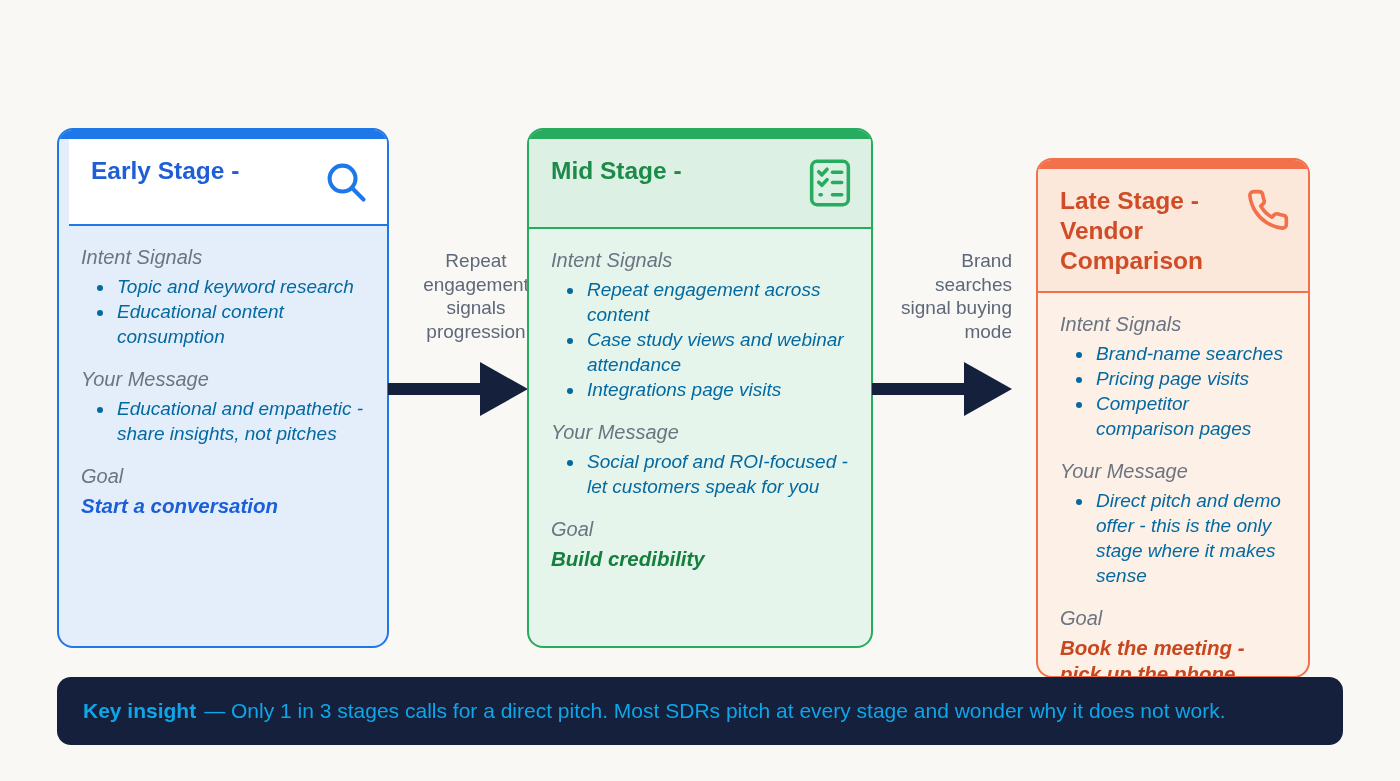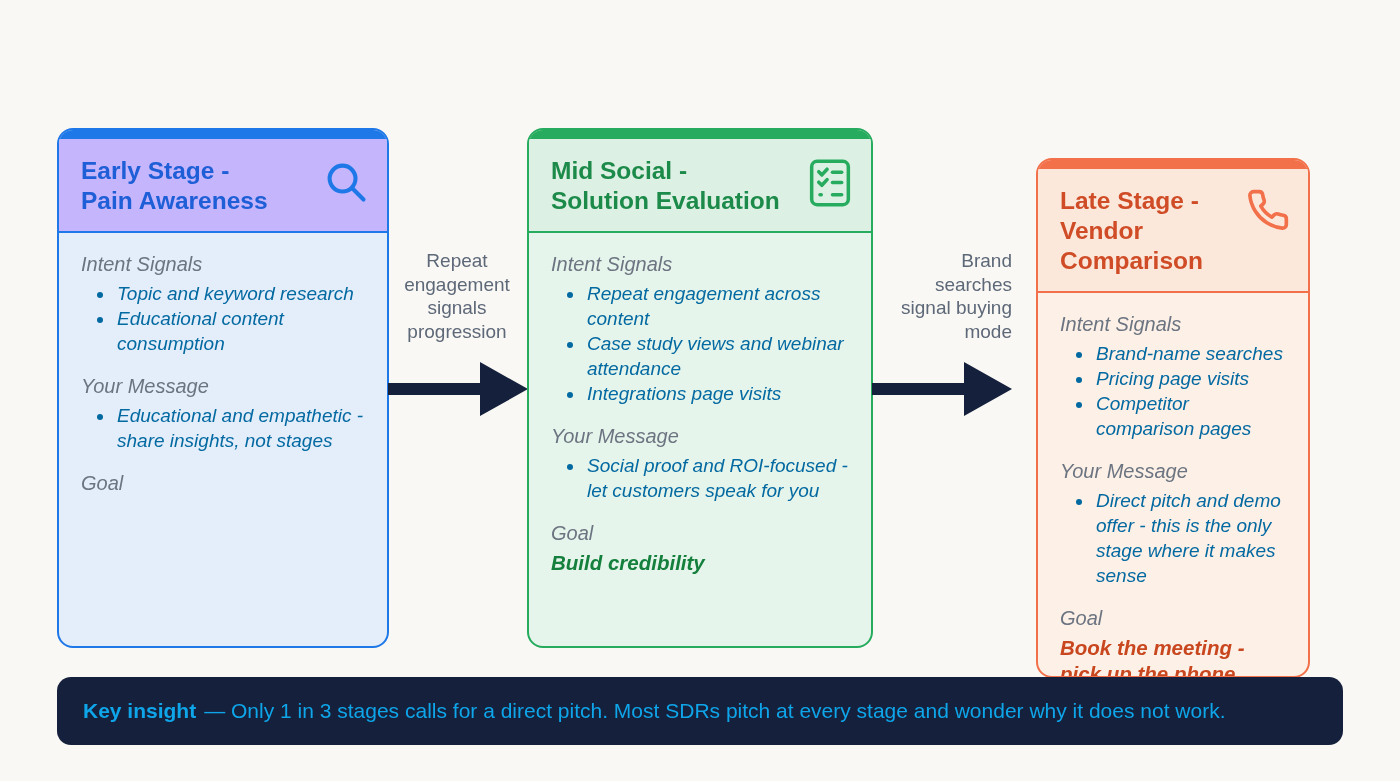--- a/index.html
+++ b/index.html
@@ -31,21 +31,21 @@
   .section-label { font-size:20px; color:#6b7480; margin:0 0 5px 0; }
   .card-body ul {
     margin:0 0 19px 0; padding-left:34px;
     font-size:19px; line-height:25px; color:#0369a1;
   }
   .card-body ul li { padding-left:2px; }
   .goal-text { font-size:20.5px; font-weight:700; line-height:26px; }
 
   .card-early { left:57px;  width:332px; border-color:#1f78e8; background:#e4eefb; }
   .card-early .card-topbar { background:#1f78e8; }
-  .card-early .card-header { background:#c4b5fd; border-bottom-color:#1f78e8; }
+  .card-early .card-header { background:#ffffff; border-bottom-color:#1f78e8;margin-left:10px; }
   .card-early .card-title { color:#1e5ed6; }
   .card-early .goal-text  { color:#1a5fd8; }
 
   .card-mid { left:527px; width:346px; border-color:#27ab5e; background:#e6f5ec; }
   .card-mid .card-topbar { background:#27ab5e; }
   .card-mid .card-header { background:#ddf0e4; border-bottom-color:#27ab5e; }
   .card-mid .card-title { color:#1c8a49; }
   .card-mid .goal-text  { color:#15803d; }
 
   .card-late { left:1036px; width:274px; border-color:#f2704a; background:#fdf0e7;margin-top:30px; }
@@ -55,21 +55,21 @@
   .card-late .goal-text  { color:#c8471f; }
 
   .header-icon { flex:none; margin-top:2px; }
 
   
   .connector-label {
     position:absolute; top:249px; text-align:center;
     font-size:19px; line-height:23.5px; color:#5d6878;
   }
   .connector-label div { display:block; }
-  .connector-label-1 { left:374px; width:166px; }
+  .connector-label-1 { left:393px; width:166px; }
   .connector-label-2 { left:873px; width:139px;text-align:right; }
   .connector-arrow { position:absolute; top:362px; }
   .connector-arrow-1 { left:388px; }
   .connector-arrow-2 { left:872px; }
 
   
   .insight-bar {
     position:absolute; left:57px; top:677px; width:1286px; height:68px;
     box-sizing:border-box; background:#15203c; border-radius:14px;
     display:flex; align-items:center; padding-left:26px;
@@ -81,61 +81,60 @@
 <body>
 
 <div class="canvas">
 
 
   <section class="card card-early">
     <div class="card-topbar"></div>
     <header class="card-header">
       <h2 class="card-title">
         <span>Early Stage -</span>
-        <span>Pain Awareness</span>
       </h2>
       <span class="header-icon">
         <svg width="47" height="47" viewBox="0 0 24 24" fill="none" stroke="#1f78e8" stroke-width="2.1" stroke-linecap="round">
           <circle cx="10.5" cy="10.5" r="6.6"></circle>
           <line x1="15.6" y1="15.6" x2="21.2" y2="21.2"></line>
         </svg>
       </span>
     </header>
     <div class="card-body">
       <div class="section-label">Intent Signals</div>
       <ul>
         <li>Topic and keyword research</li>
         <li>Educational content consumption</li>
       </ul>
       <div class="section-label">Your Message</div>
       <ul>
-        <li>Educational and empathetic - share insights, not stages</li>
+        <li>Educational and empathetic - share insights, not pitches</li>
       </ul>
       <div class="section-label">Goal</div>
+      <div class="goal-text">Start a conversation</div>
     </div>
   </section>
 
   <div class="connector-label connector-label-1">
     <div>Repeat</div>
     <div>engagement</div>
     <div>signals</div>
     <div>progression</div>
   </div>
   <span class="connector-arrow connector-arrow-1">
     <svg width="140" height="54" viewBox="0 0 140 54">
       <polygon points="0,21 92,21 92,0 140,27 92,54 92,33 0,33" fill="#15203c"></polygon>
     </svg>
   </span>
 
   <section class="card card-mid">
     <div class="card-topbar"></div>
     <header class="card-header">
       <h2 class="card-title">
-        <span>Mid Social -</span>
-        <span>Solution Evaluation</span>
+        <span>Mid Stage -</span>
       </h2>
       <span class="header-icon">
         <svg width="46" height="50" viewBox="0 0 22 24" fill="none" stroke="#27ab5e" stroke-width="1.7" stroke-linecap="round" stroke-linejoin="round">
           <rect x="2.2" y="1.6" width="17.6" height="20.8" rx="2.6"></rect>
           <polyline points="5.6,6.6 7.1,8.1 9.6,5.4"></polyline>
           <polyline points="5.6,11.6 7.1,13.1 9.6,10.4"></polyline>
           <line x1="6.2" y1="17.6" x2="6.8" y2="17.6"></line>
           <line x1="12.2" y1="6.8" x2="16.6" y2="6.8"></line>
           <line x1="12.2" y1="11.8" x2="16.6" y2="11.8"></line>
           <line x1="12.2" y1="17.6" x2="16.6" y2="17.6"></line>

